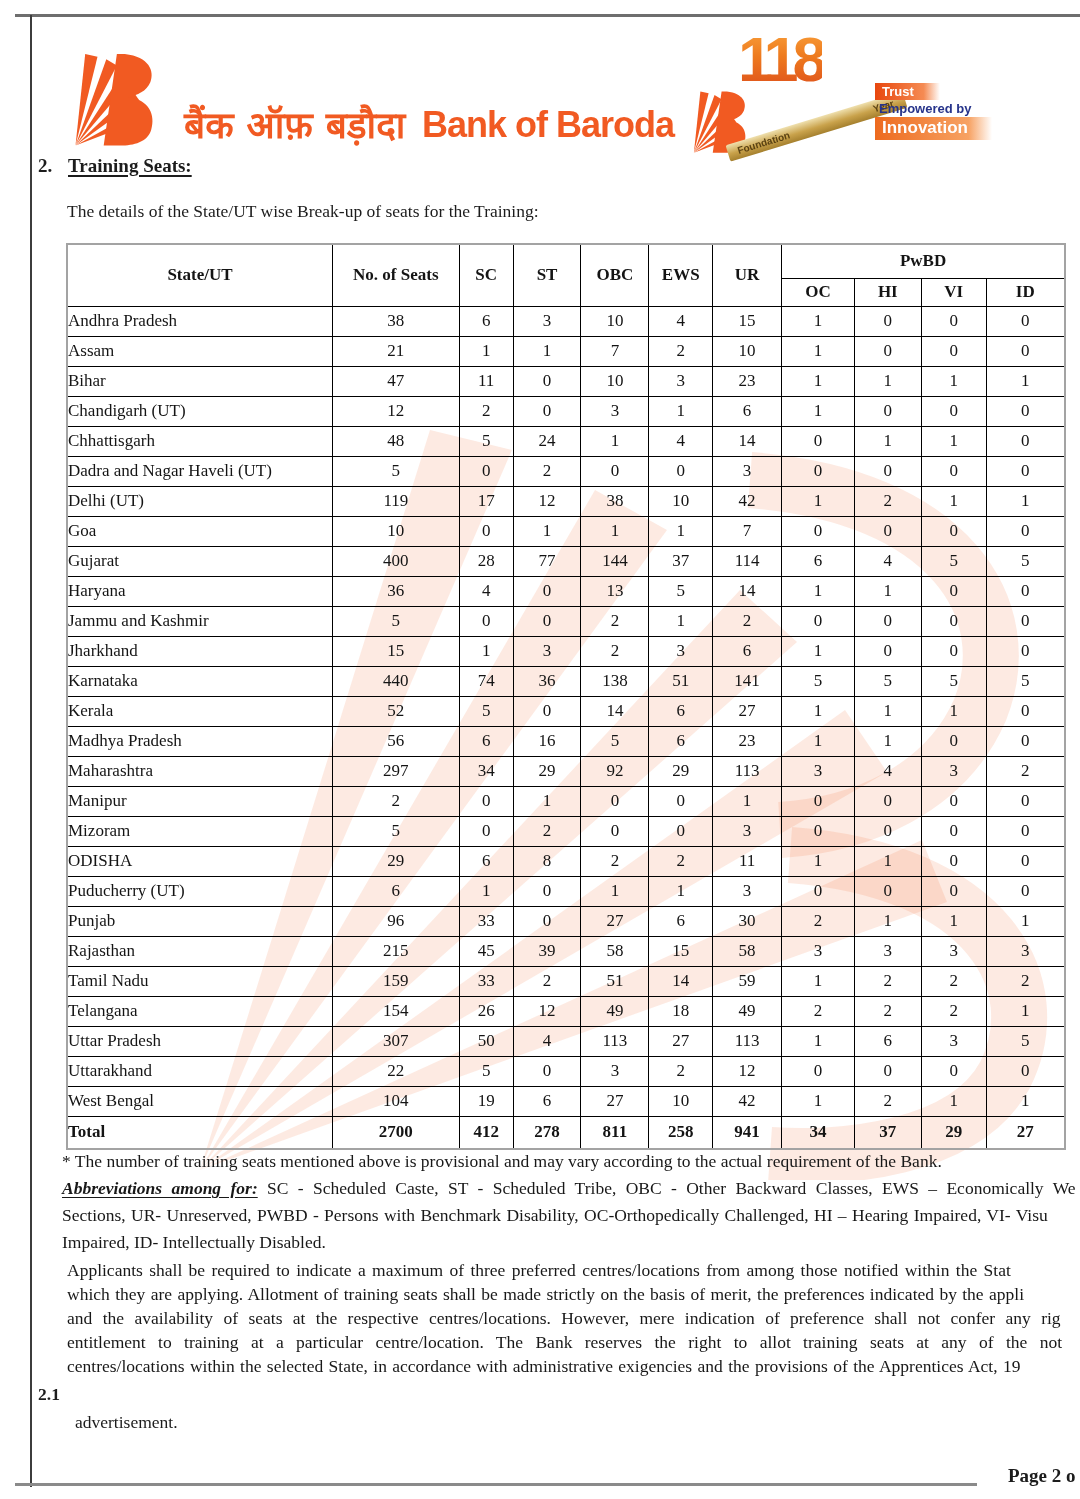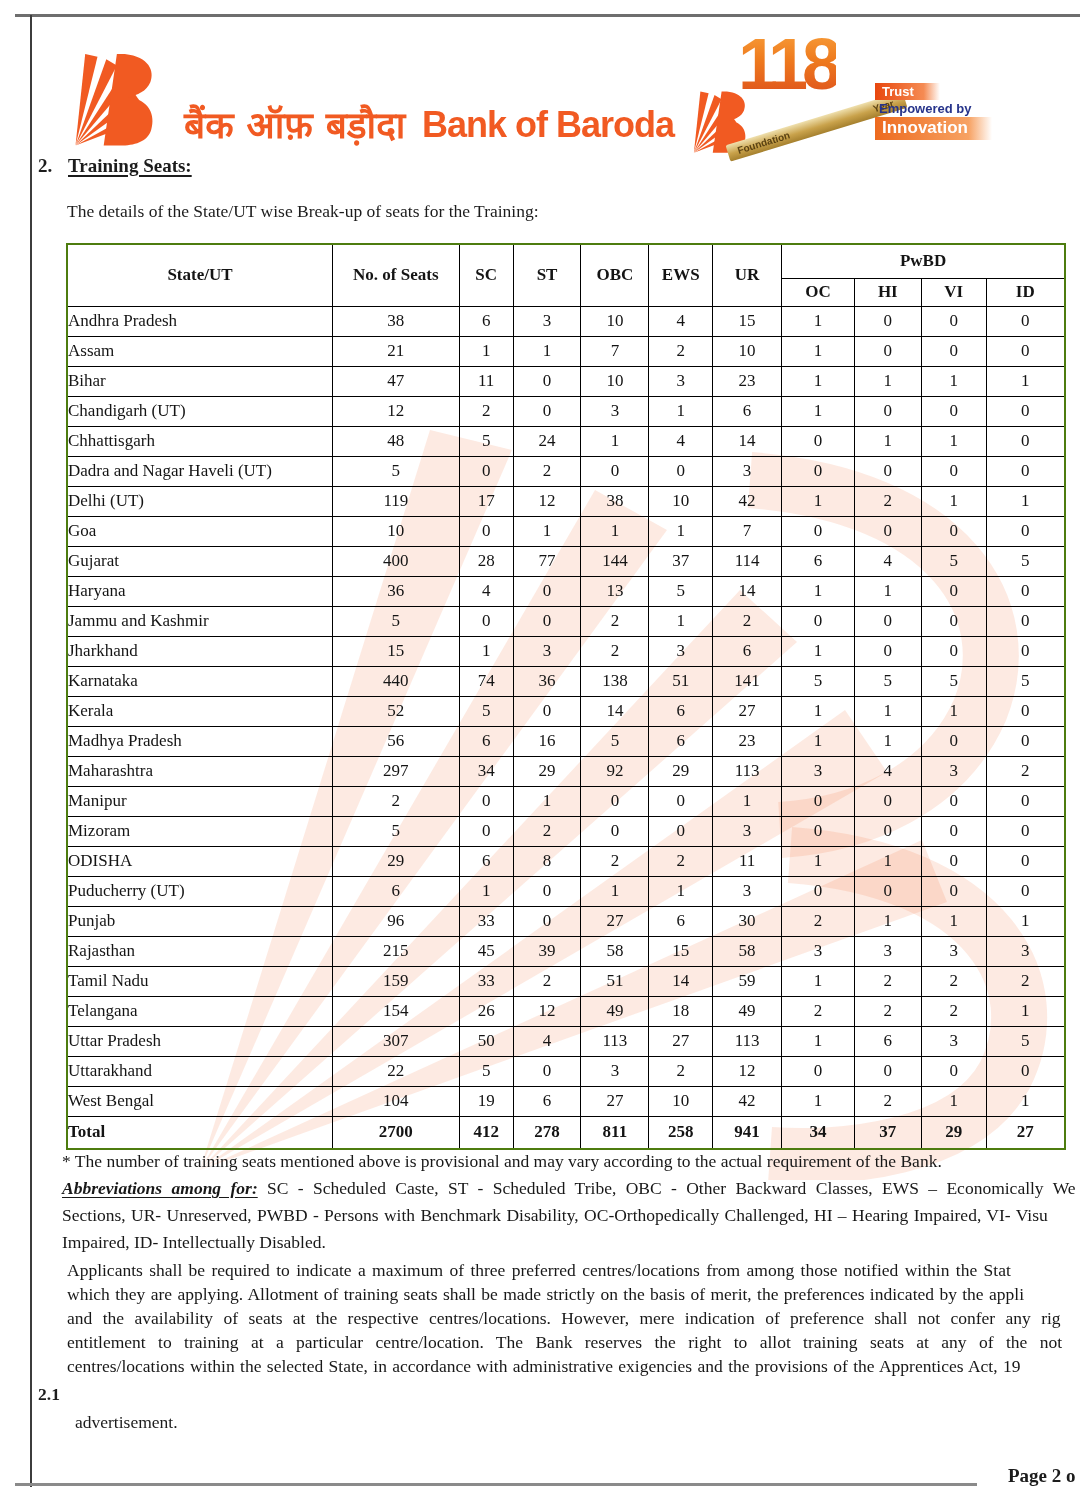--- a/index.html
+++ b/index.html
@@ -23,21 +23,21 @@
   }
   .brand-en {
     position:absolute; left:350px; top:58px;
     font-family:"Liberation Sans", sans-serif; letter-spacing:-1px;
     font-size:36px; font-weight:bold; color:#F15A22; white-space:nowrap;
   }
   .ann-logo { position:absolute; left:690px; top:40px; width:290px; height:115px; }
   .ann-symbol { position:absolute; left:0; top:48px; width:62px; height:66px; }
   .ann-number {
     position:absolute; left:48px; top:-12px;
-    font-family:"Liberation Sans", sans-serif; font-weight:bold; font-size:72px; line-height:1;
+    font-family:"Liberation Sans", sans-serif; font-weight:bold; font-size:63px; line-height:1;
     background:linear-gradient(180deg,#F9A13B 0%,#EE7A1E 45%,#DD4F1C 100%);
     -webkit-background-clip:text; background-clip:text; color:transparent;
     letter-spacing:-6px;
   }
   .ann-ribbon {
     position:absolute; left:34px; top:78px; width:185px; height:17px;
     background:linear-gradient(180deg,#EFE0AE,#C9A24B 55%,#A5802E);
     transform:rotate(-17deg); border-radius:2px;
     font-family:"Liberation Sans", sans-serif; font-size:10px; font-weight:bold; color:#5a4213;
     display:flex; align-items:center; justify-content:space-between; padding:0 12px 0 10px;
@@ -67,21 +67,21 @@
   
   .seats-table {
     position:absolute; left:66px; top:243px; width:1000px;
     border-collapse:collapse; table-layout:fixed;
     font-size:17px; color:#141414; background:transparent;
   }
   .seats-table th, .seats-table td {
     border:1px solid #000; text-align:center; vertical-align:middle;
     padding:0 2px; height:30px; line-height:1.05;
   }
-  .seats-table { border:2px solid #4d7c0f; }
+  .seats-table { border:2px solid #a3a3a3; }
   .seats-table th { font-weight:bold; }
   .th-state, td.state { text-align:left; padding-left:0; }
   .pwbd-sub th { height:28px; }
   thead tr:first-child th { height:34px; }
   tr.total td { font-weight:bold; height:33px; }
 
   
   .fn { position:absolute; white-space:nowrap; font-size:17.5px; color:#181818; }
   .fn-1 { left:62px; top:1151px; }
   .fn-2 { left:62px; top:1178px; word-spacing:5px; }

